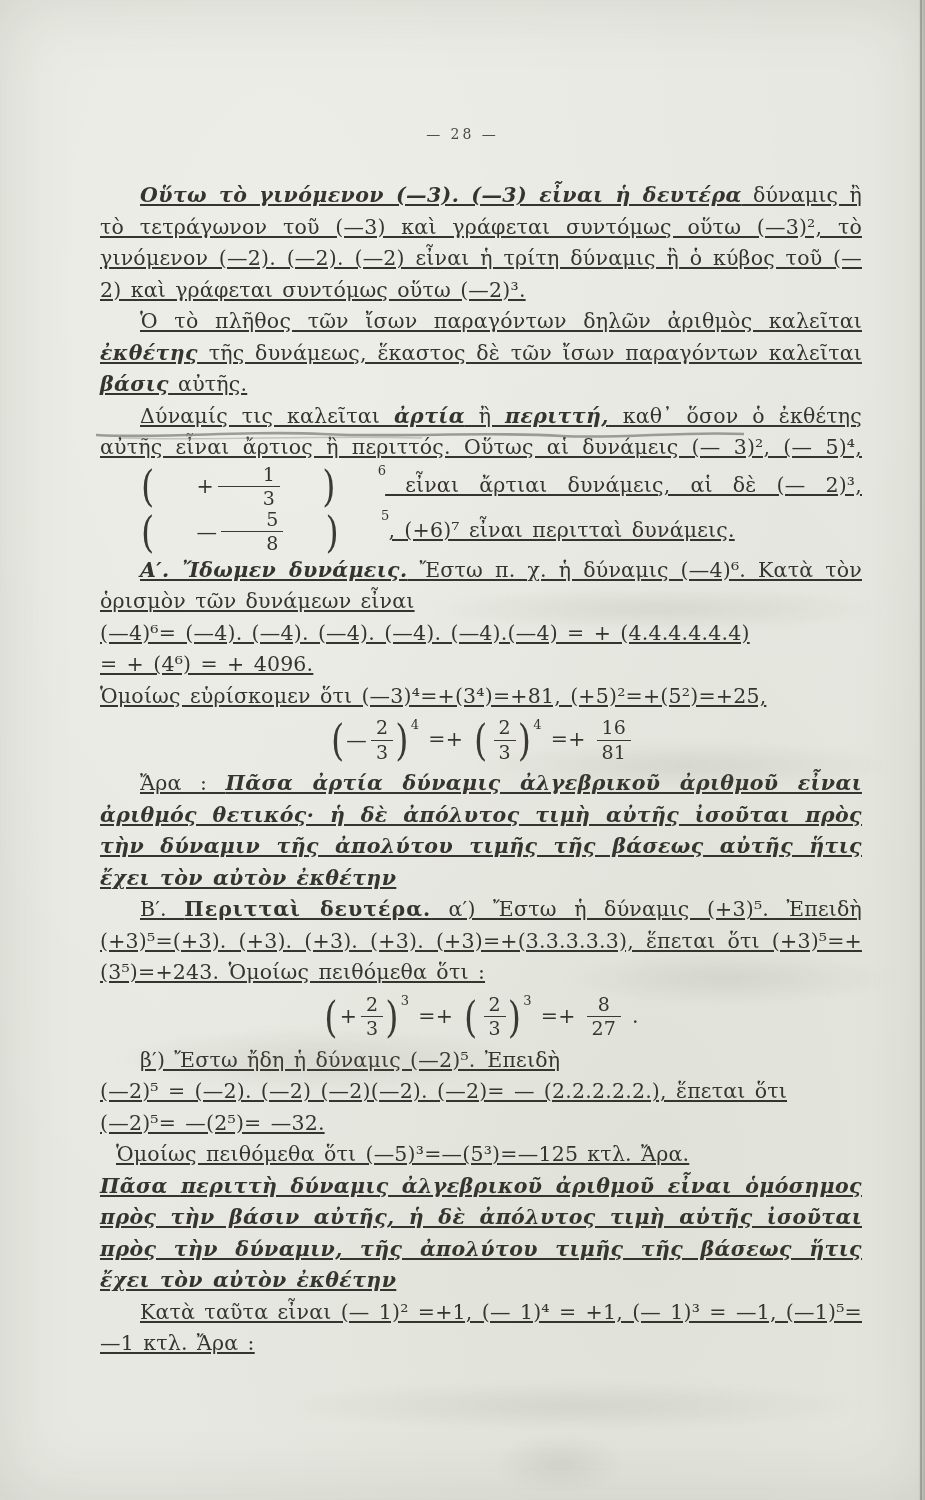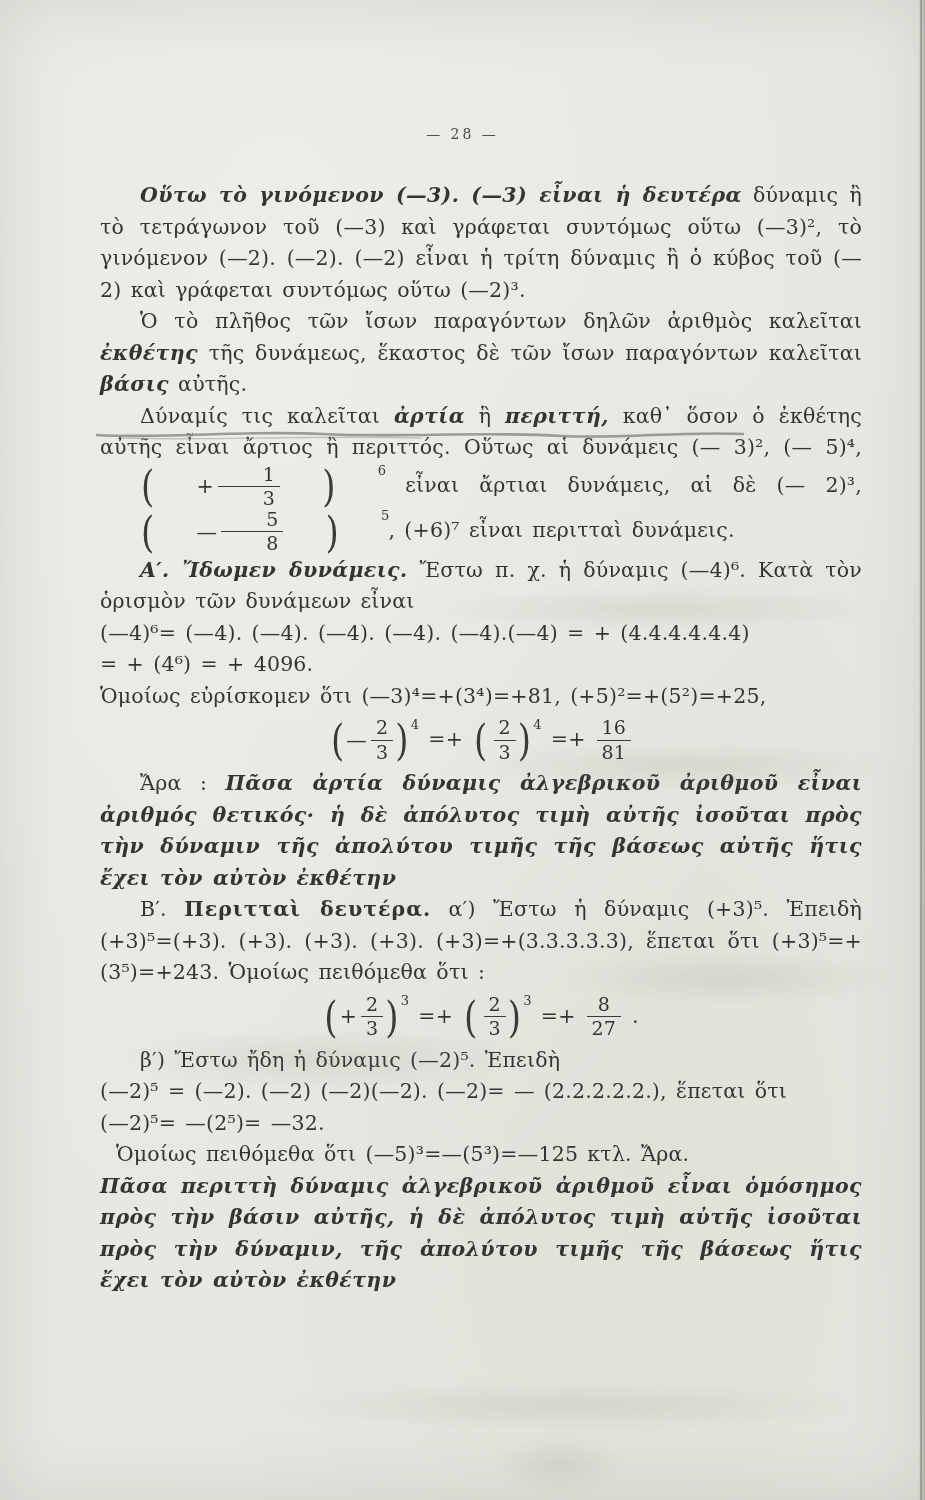--- a/index.html
+++ b/index.html
@@ -19,21 +19,21 @@
   }
   .page-number {
     position:absolute; top:126px; left:0; width:100%;
     text-align:center; font-size:14px; letter-spacing:3px; color:#4a4a44;
   }
   .text-block {
     position:absolute; left:100px; top:180px; width:762px;
     font-size:20.5px; line-height:31.5px;
     text-align:justify; word-spacing:2.5px; letter-spacing:0.2px;
   }
-  p { margin:0; }
+  p { margin:0;text-decoration:underline; }
   p.indent { text-indent:40px; }
   p.indent-sm { text-indent:16px; }
   .bi { font-weight:bold; font-style:italic; letter-spacing:0.4px; }
   .bhead { font-weight:bold; letter-spacing:1px; }
   .rel { position:relative; }
 
   
   .eqline { text-align:left; text-indent:0; }
   .eqrow {
     display:flex; justify-content:center; align-items:center;
@@ -194,20 +194,21 @@
 
     <p class="indent"><span>β′) Ἔστω  ἤδη  ἡ  δύναμις  (—2)⁵.  Ἐπειδὴ</span></p>
 
     <p><span>(—2)⁵ = (—2). (—2) (—2)(—2). (—2)= — (2.2.2.2.2.),  ἕπεται  ὅτι</span></p>
     <p class="eqline"><span>(—2)⁵= —(2⁵)= —32.</span></p>
 
     <p class="indent-sm"><span>Ὁμοίως πειθόμεθα ὅτι (—5)³=—(5³)=—125 κτλ. Ἄρα.</span></p>
 
     <p><span class="bi">Πᾶσα περιττὴ δύναμις ἀλγεβρικοῦ ἀριθμοῦ εἶναι ὁμόσημος πρὸς τὴν βάσιν αὐτῆς, ἡ δὲ ἀπόλυτος τιμὴ αὐτῆς ἰσοῦται πρὸς τὴν δύναμιν, τῆς ἀπολύτου τιμῆς τῆς βάσεως ἥτις ἔχει τὸν αὐτὸν ἐκθέτην</span></p>
 
+    <p class="indent"><span>Κατὰ ταῦτα εἶναι (— 1)² =+1, (— 1)⁴ = +1, (— 1)³ = —1, (—1)⁵=—1 κτλ. Ἄρα :</span></p>
 
   </div>
 
   <div class="smudge" style="left:420px; top:588px; width:470px; height:42px;"></div>
   <div class="smudge" style="left:470px; top:742px; width:430px; height:48px;"></div>
   <div class="smudge" style="left:560px; top:952px; width:340px; height:52px;"></div>
   <div class="smudge" style="left:110px; top:1028px; width:420px; height:62px;"></div>
   <div class="smudge" style="left:270px; top:1382px; width:600px; height:48px;"></div>
   <div class="smudge" style="left:495px; top:1435px; width:130px; height:58px; border-radius:50%;"></div>
   <div class="edge-shade"></div>

